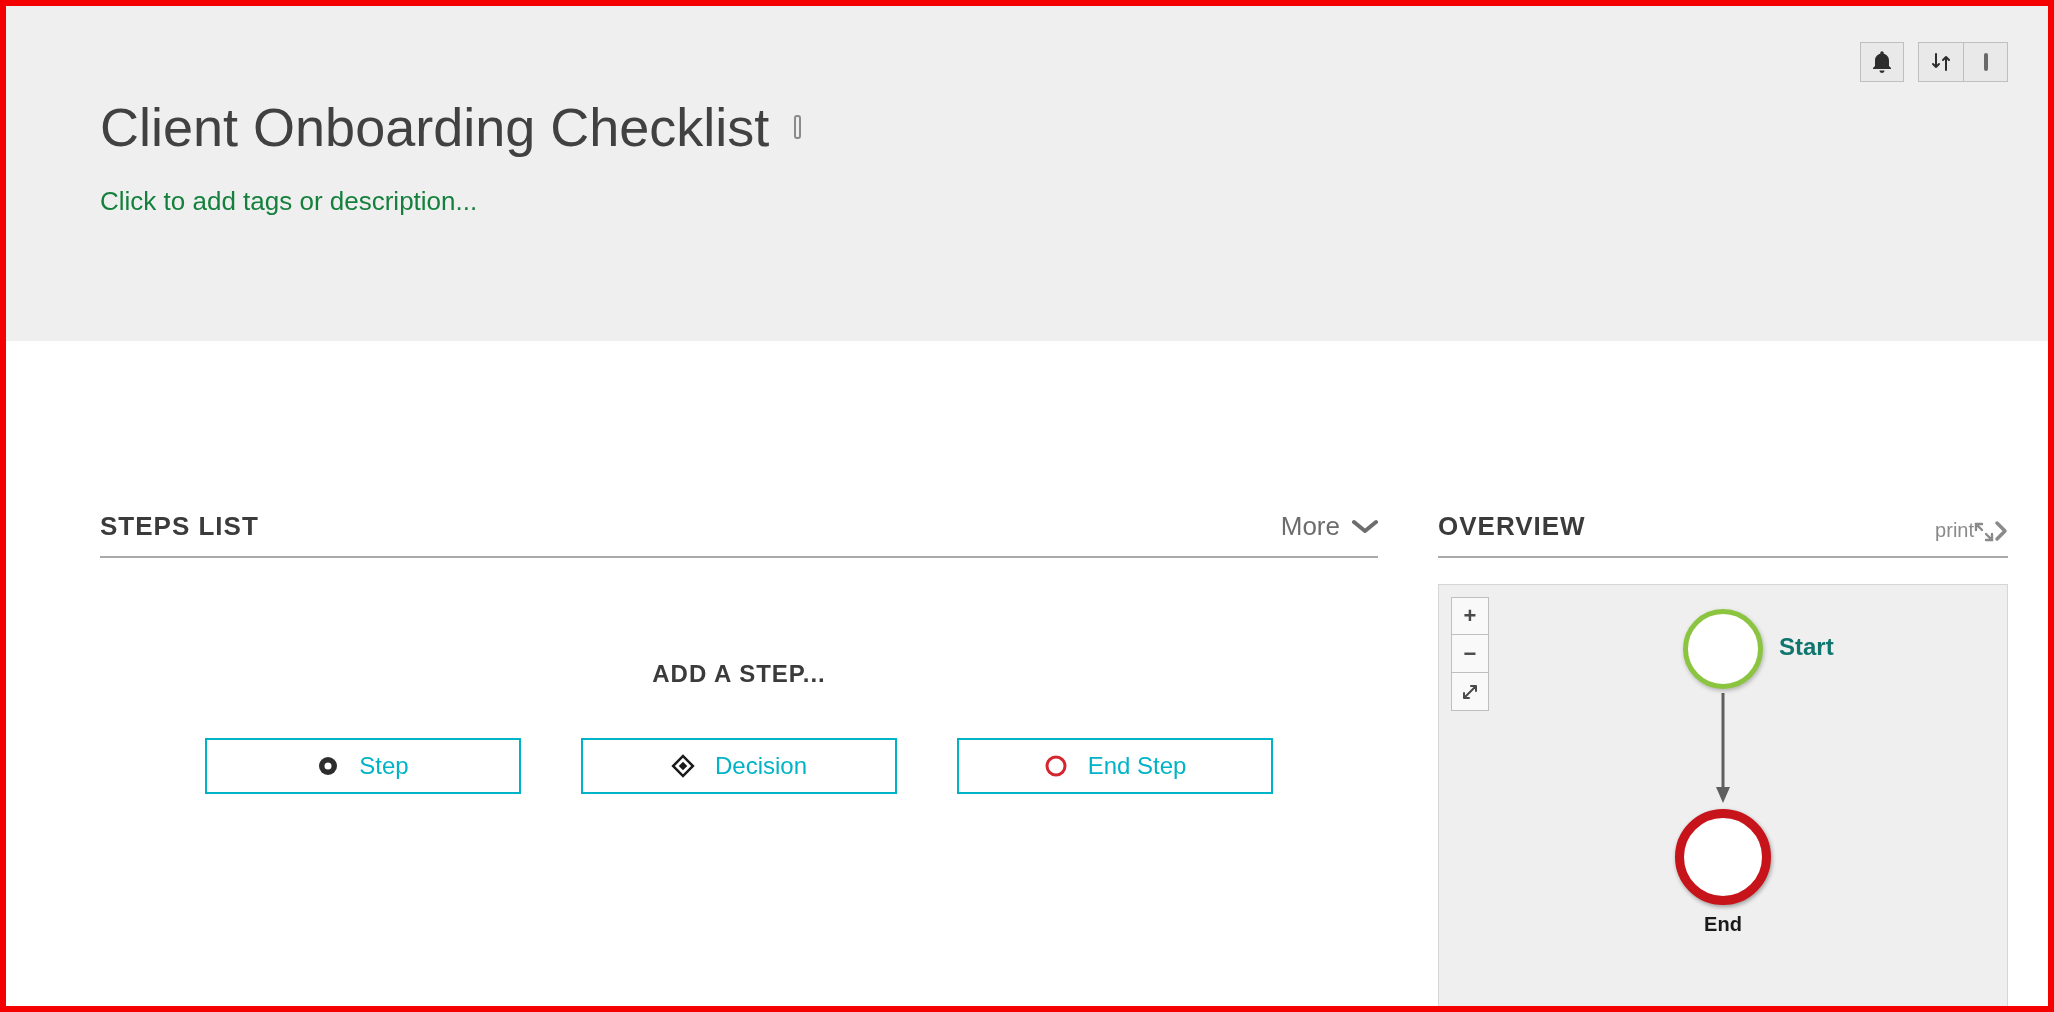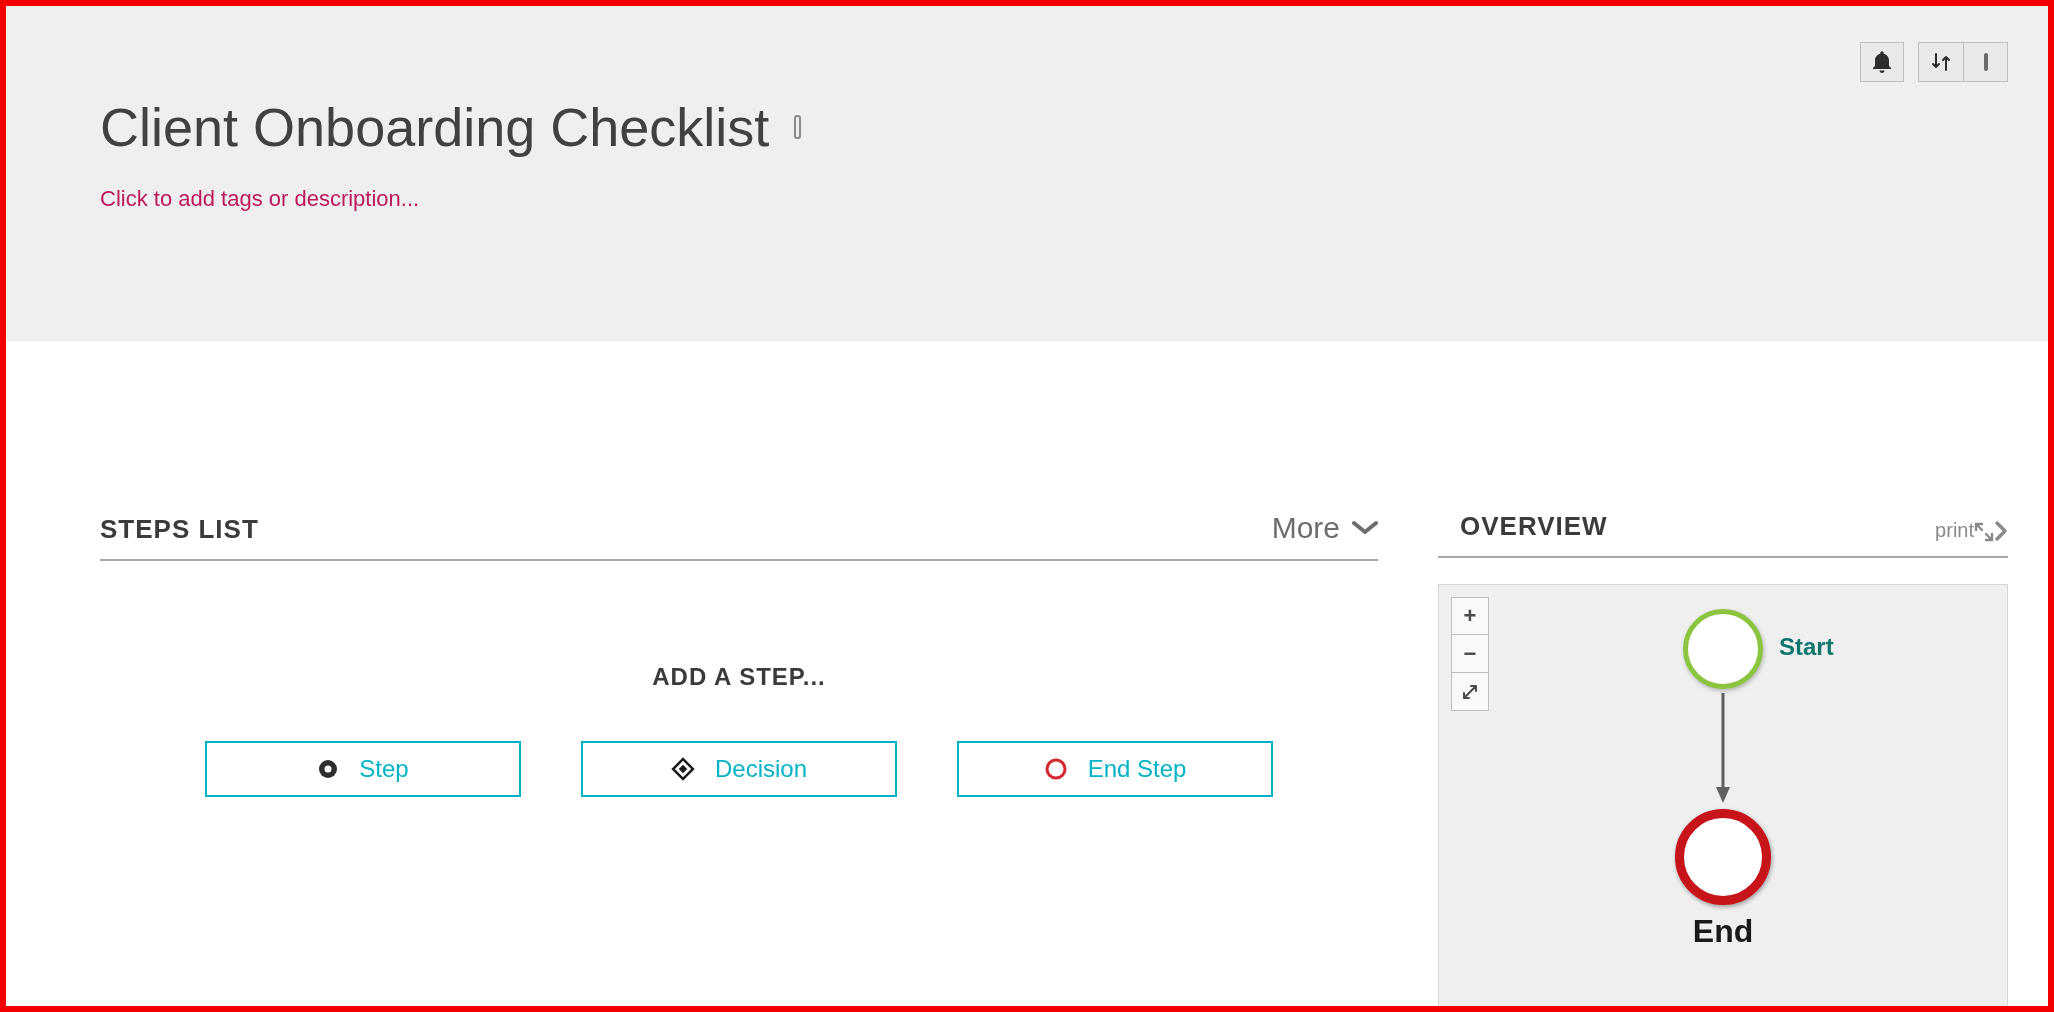--- a/index.html
+++ b/index.html
@@ -66,22 +66,22 @@
     display: flex;
     align-items: center;
     gap: 22px;
   }
   .title-dash {
     font-size: 30px;
     color: #7a7a7a;
   }
 
   .tags-placeholder {
-    font-size: 22px;
-    color: #be185d;
+    font-size: 26px;
+    color: #15803d;
     margin-top: 28px;
     cursor: text;
   }
 
   
   .content {
     display: flex;
     gap: 60px;
     padding: 170px 40px 0 94px;
   }
@@ -96,21 +96,21 @@
     border-bottom: 2px solid #a9a9a9;
     padding-bottom: 14px;
   }
   .steps-head-title {
     font-size: 26px;
     font-weight: 700;
     letter-spacing: 1px;
     color: #3b3b3b;
   }
   .more-link {
-    font-size: 30px;
+    font-size: 26px;
     color: #6d6d6d;
     display: flex;
     align-items: center;
     gap: 12px;
     cursor: pointer;
   }
 
   .add-step-label {
     text-align: center;
     font-size: 24px;
@@ -151,21 +151,20 @@
     align-items: flex-end;
     justify-content: space-between;
     border-bottom: 2px solid #a9a9a9;
     padding-bottom: 14px;
   }
   .overview-title {
     font-size: 26px;
     font-weight: 700;
     letter-spacing: 1px;
     color: #3b3b3b;
-    margin-left: 22px;
   }
   .overview-actions {
     display: flex;
     align-items: flex-end;
     color: #8a8a8a;
     font-size: 20px;
   }
   .overview-actions span { cursor: pointer; }
 
   .overview-canvas {
@@ -240,21 +239,21 @@
     white-space: nowrap;
   }
   .arrow-wrap {
     height: 120px;
     display: flex;
     align-items: center;
     justify-content: center;
   }
   .end-label {
     margin-top: 8px;
-    font-size: 32px;
+    font-size: 20px;
     font-weight: 700;
     color: #1a1a1a;
     text-align: center;
   }
 
   svg { display: block; }
 </style>
 </head>
 <body>
 

